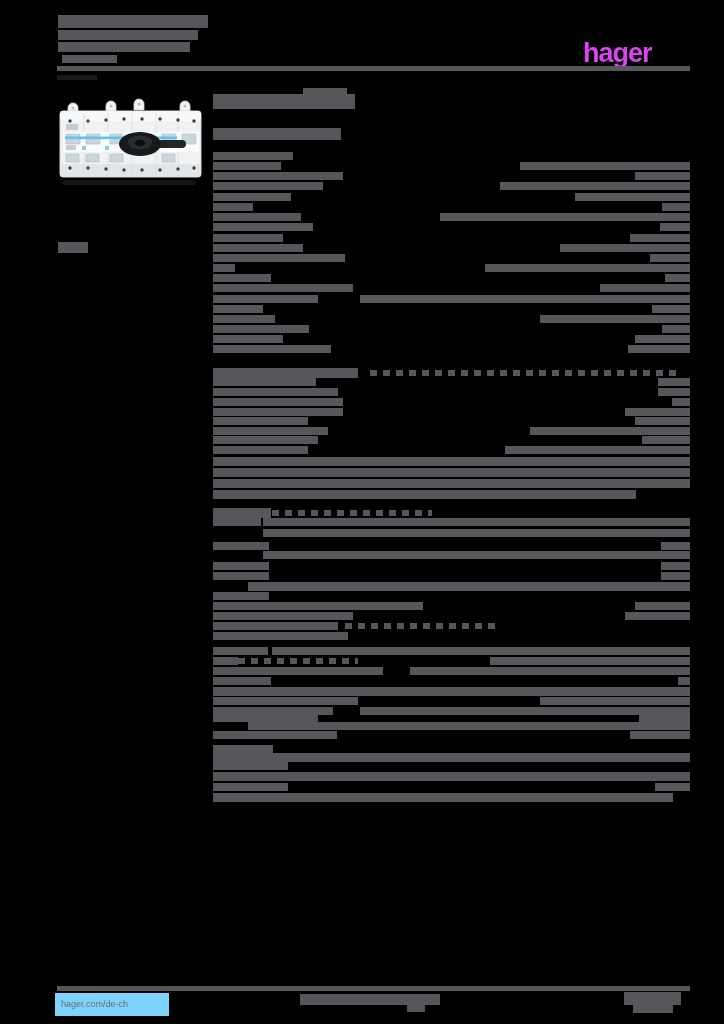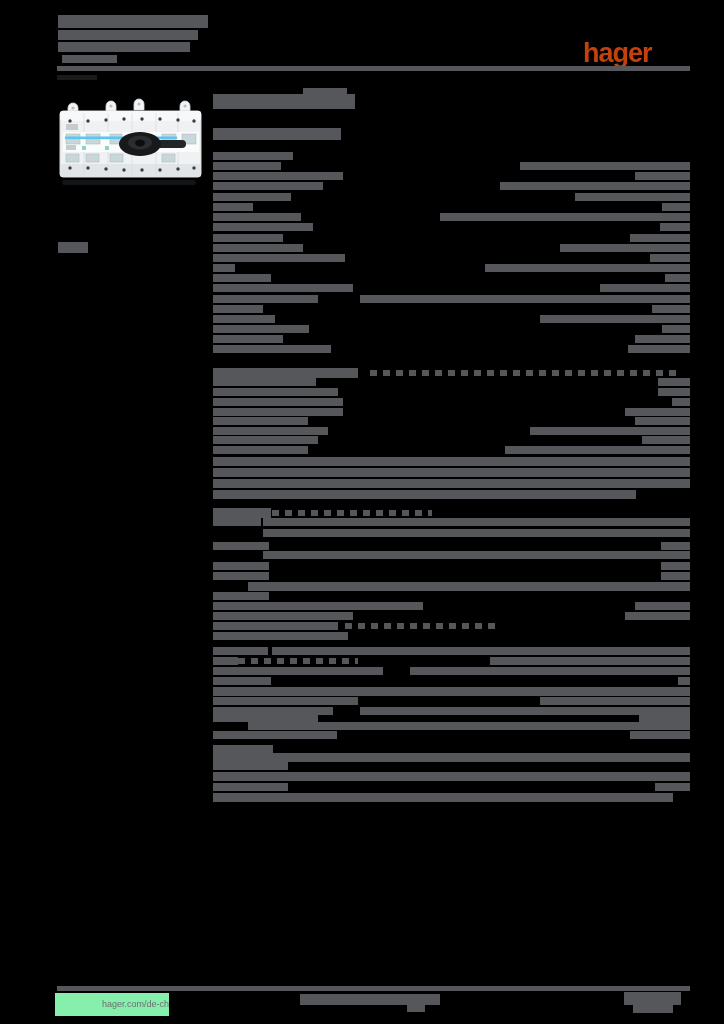--- a/index.html
+++ b/index.html
@@ -21,21 +21,21 @@
   #footer-box{
     position:absolute;left:55px;top:993px;width:114px;height:23px;background:#fff;
     font-size:9px;line-height:23px;padding-left:6px;box-sizing:border-box;
     white-space:nowrap;overflow:hidden;
   }
 </style>
 </head>
 <body style="background: rgb(0, 0, 0);">
 
 <div id="header">
-  <div id="logo" style="color: #c2410c;">hager</div>
+  <div id="logo" style="color: #d946ef;">hager</div>
   <div id="header-rule" class="bar"></div>
 <div class="bar" style="left: 58px; top: 15px; width: 150px; height: 13px;"></div>
     <div class="bar" style="left: 58px; top: 30px; width: 140px; height: 10px;"></div>
     <div class="bar" style="left: 58px; top: 42px; width: 132px; height: 10px;"></div>
     <div class="bar" style="left: 62px; top: 55px; width: 55px; height: 8px;"></div>
     <div class="bar faint" style="left: 57px; top: 75px; width: 40px; height: 5px;"></div>
   </div>
 
 <svg id="product-photo" viewBox="0 0 150 96">
   <rect x="6" y="84" width="134" height="5" rx="2.5" fill="#121416"></rect>
@@ -230,20 +230,20 @@
     <div class="bar" style="left: 213px; top: 753px; width: 477px; height: 9px;"></div>
     <div class="bar" style="left: 213px; top: 762px; width: 75px; height: 8px;"></div>
     <div class="bar" style="left: 213px; top: 772px; width: 477px; height: 9px;"></div>
     <div class="bar" style="left: 213px; top: 783px; width: 75px; height: 8px;"></div>
     <div class="bar" style="left: 655px; top: 783px; width: 35px; height: 8px;"></div>
     <div class="bar" style="left: 213px; top: 793px; width: 460px; height: 9px;"></div>
   </div>
 
 <div id="footer">
   <div id="footer-rule" class="bar"></div>
-  <div id="footer-box" style="background: #86efac; color: rgb(109, 110, 113); text-align: right;">
+  <div id="footer-box" style="background: #7dd3fc; color: rgb(109, 110, 113);">
     <span>hager.com/de-ch</span>
   </div>
 <div class="bar" style="left: 300px; top: 994px; width: 140px; height: 11px;"></div>
     <div class="bar" style="left: 407px; top: 1005px; width: 18px; height: 7px;"></div>
     <div class="bar" style="left: 624px; top: 992px; width: 57px; height: 13px;"></div>
     <div class="bar" style="left: 633px; top: 1005px; width: 40px; height: 8px;"></div>
   </div>
 
 </body></html>

